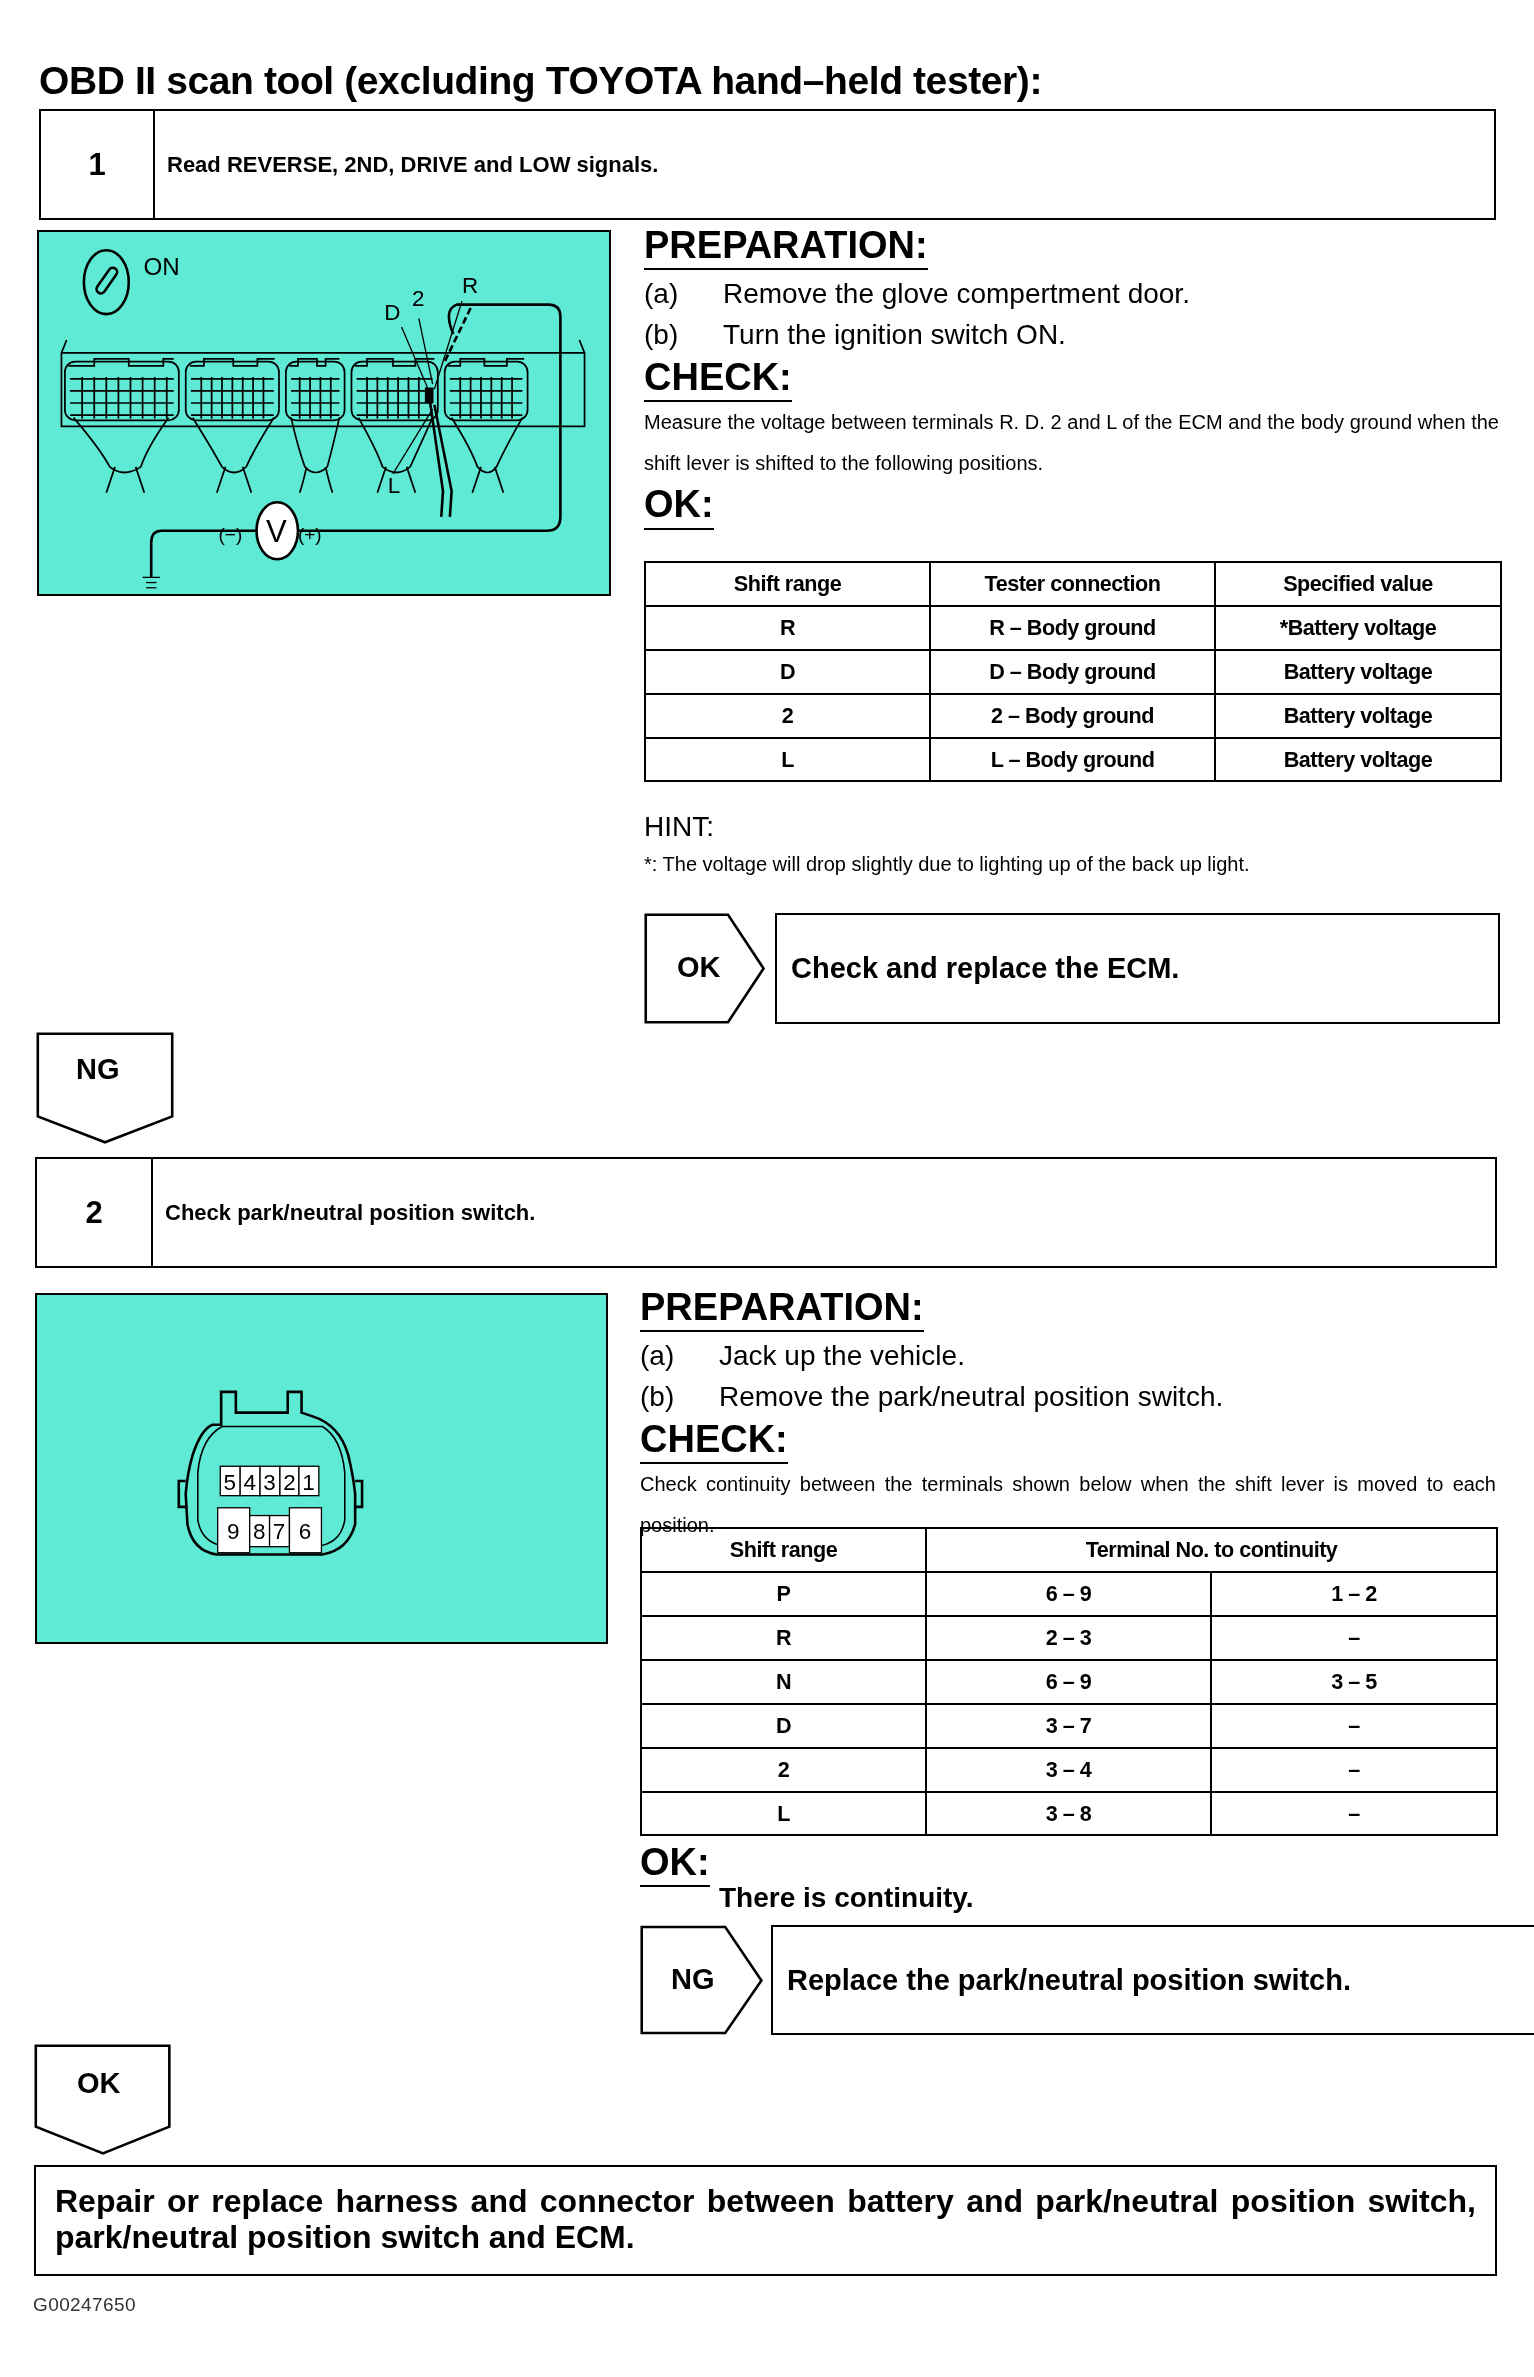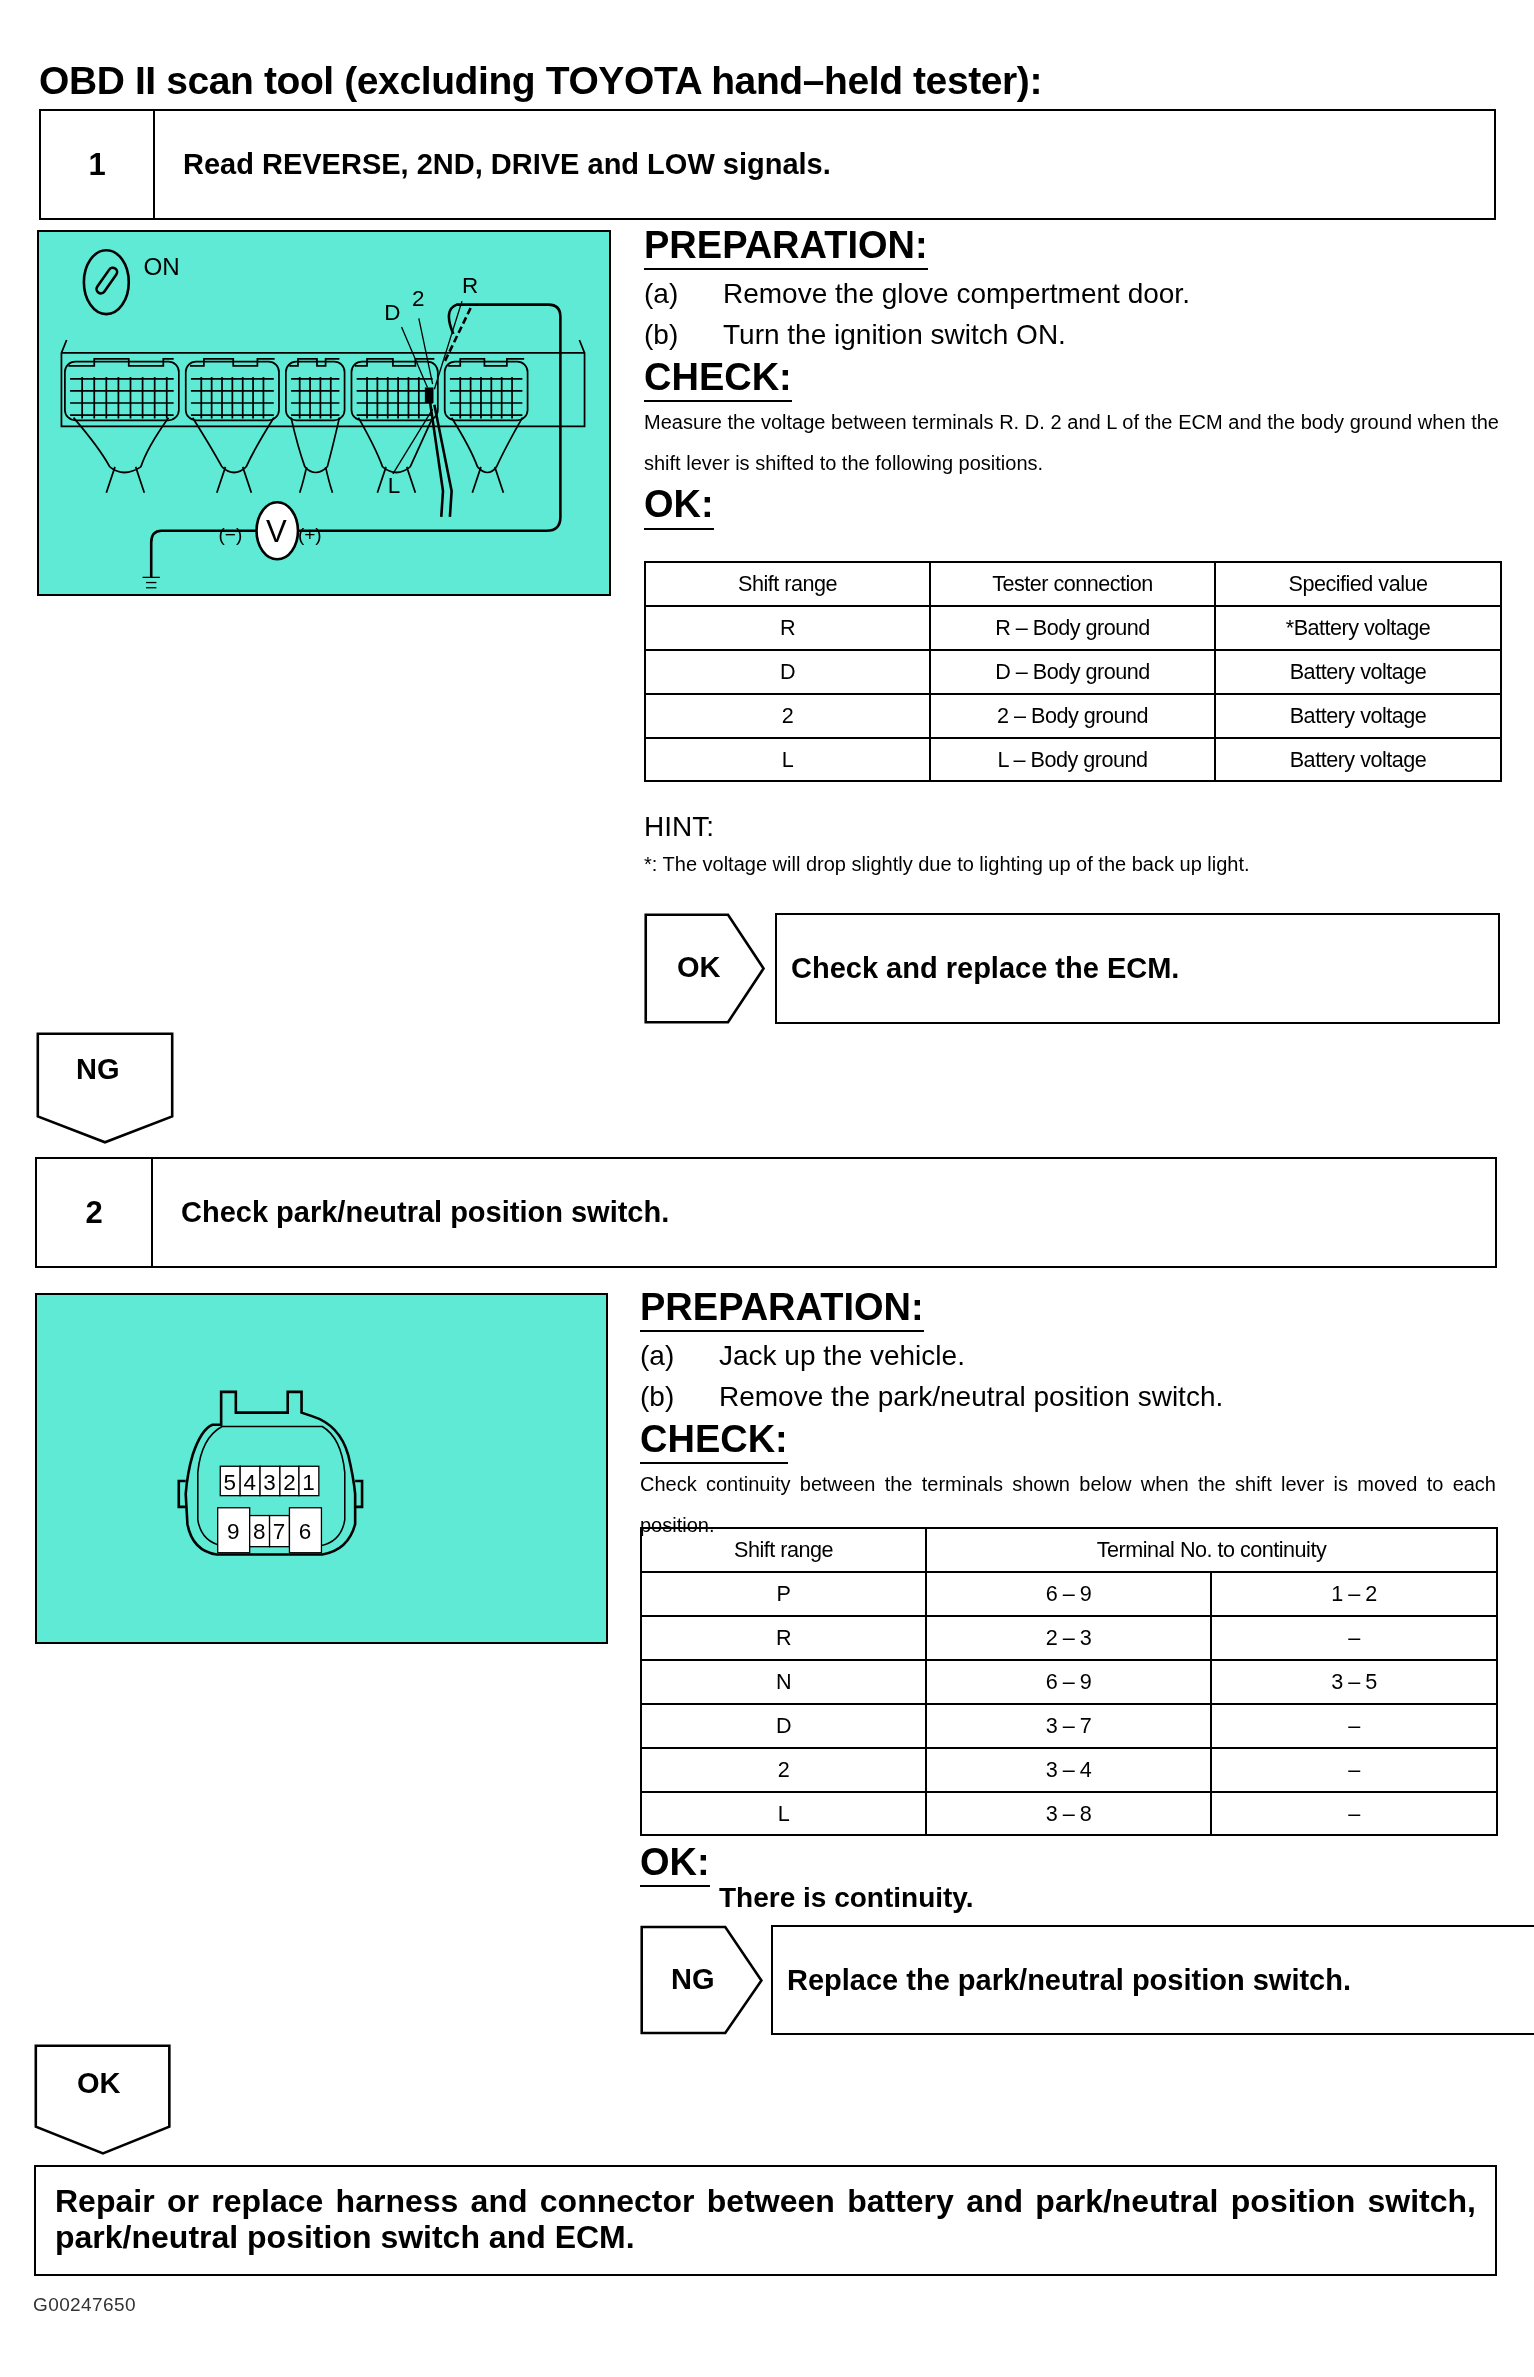--- a/index.html
+++ b/index.html
@@ -2,28 +2,28 @@
 <html style="font-size:14px"><head>
 <meta charset="utf-8">
 <style>
   * { box-sizing: border-box; margin: 0; padding: 0; }
   html, body { width: 1534px; height: 2377px; background: #ffffff; overflow: hidden; }
   body { position: relative; font-family: "Liberation Sans", sans-serif; color: #000; }
   .abs { position: absolute; }
   .title { left: 39px; top: 59px; font-size: 39px; font-weight: bold; letter-spacing: -0.4px; white-space: nowrap; }
   .stepbox { border: 2.6px solid #000; display: flex; align-items: center; }
   .stepnum { height: 100%; border-right: 2.6px solid #000; display: flex; align-items: center; justify-content: center; font-weight: bold; font-size: 31px; }
-  .steptitle { padding-left: 28px; font-weight: bold; font-size: 29px; white-space: nowrap; }
+  .steptitle { padding-left: 12px; font-weight: bold; font-size: 22px; white-space: nowrap; }
   .imgbox { border: 2.6px solid #000; background: #5eead4; }
   .label-bold { font-weight: bold; font-size: 38px; white-space: nowrap; display: inline-block; border-bottom: 2.6px solid #000; padding-bottom: 1.7px; line-height: 1.1; }
   .text { font-size: 28px; line-height: 1.2; white-space: nowrap; }
   .text-para { font-size: 20px; line-height: 41px; text-align: justify; text-align-last: left; }
   .itemlbl { display: inline-block; width: 79px; }
   table.spec { border-collapse: collapse; table-layout: fixed; }
-  table.spec td { border: 2.6px solid #000; text-align: center; font-size: 21.6px; letter-spacing: -0.5px; padding: 0; vertical-align: middle; }
+  table.spec td { border: 2.6px solid #000; text-align: center; font-size: 21.6px; letter-spacing: -0.5px; padding: 0; vertical-align: middle; font-weight: bold; }
   .arrowlabel { font-weight: bold; font-size: 29px; }
   .resultbox { border: 2.6px solid #000; display: flex; align-items: center; padding-left: 14px; font-weight: bold; font-size: 29px; white-space: nowrap; }
   .finalbox { border: 2.6px solid #000; padding: 15.6px 19px 0 19px; font-weight: bold; font-size: 32px; line-height: 36px; text-align: justify; text-align-last: left; }
   .footer { font-size: 19px; color: #333; letter-spacing: 0.4px; }
   svg { display: block; }
 </style>
 </head>
 <body>
 
 <div class="abs title">OBD II scan tool (excluding TOYOTA hand–held tester):</div>

